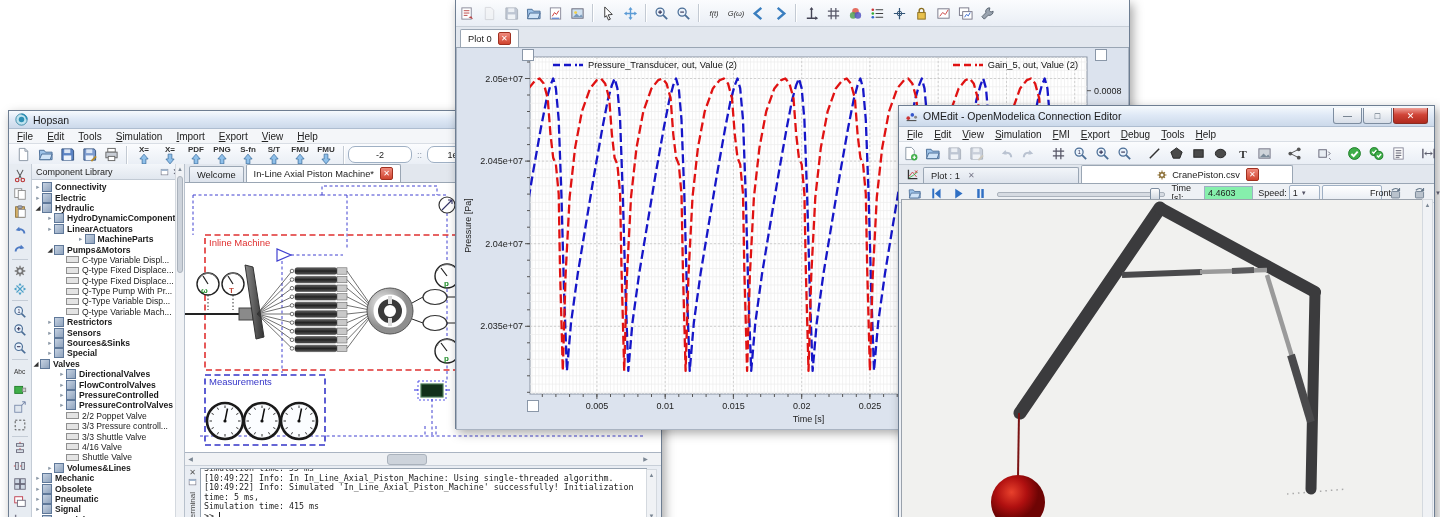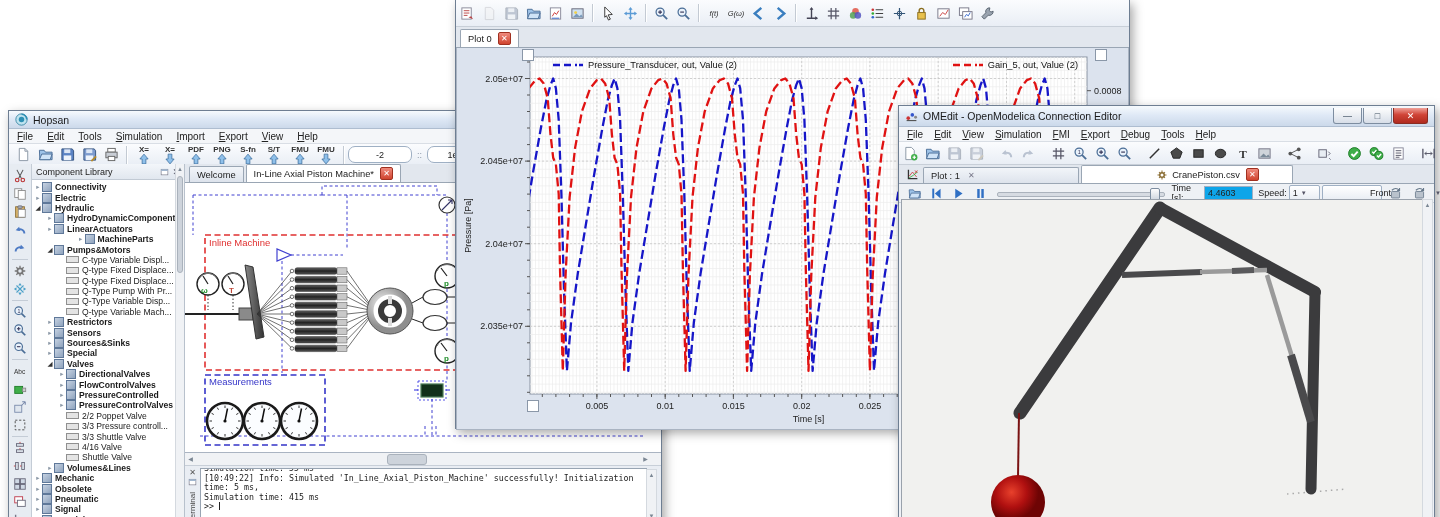--- a/index.html
+++ b/index.html
@@ -84,21 +84,21 @@
   #om-tabs{height:18px;display:flex;align-items:flex-end;padding-left:2px;background:#e2e7ee;border-bottom:1px solid #9aa6b4;}
   #om-play{height:18px;display:flex;align-items:center;background:#eef1f5;border-bottom:1px solid #c8cfd8;padding:0 4px;gap:2px;font-size:9px;color:#222;position:relative;}
   #om-play .tbtn{height:16px;}
   #om-play .tbtn svg{width:13px;height:13px;}
   #slider{position:relative;width:188px;height:10px;margin:0 4px;}
   #slider .groove{position:absolute;left:0;right:0;top:4px;height:3px;background:#d6dbe2;border:1px solid #aab2bc;border-radius:2px;}
   #slider .thumb{position:absolute;top:0;left:91%;width:8px;height:11px;background:linear-gradient(#fdfdfd,#cfd6df);border:1px solid #7d8da0;border-radius:2px;}
   .combo{height:14px;border:1px solid #9fb0c4;background:linear-gradient(#fff,#e8edf3);border-radius:2px;
          display:flex;align-items:center;padding:0 3px;gap:3px;font-size:9px;}
   .combo .car{font-size:6px;color:#556;}
-  .tfield{height:13px;border:1px solid #9fb0c4;background:#0ea5e9;padding:0 3px;font-size:9px;display:flex;align-items:center;width:46px;}
+  .tfield{height:13px;border:1px solid #9fb0c4;background:#86efac;padding:0 3px;font-size:9px;display:flex;align-items:center;width:46px;}
   #om-viewport{position:absolute;left:2px;top:93px;right:10px;bottom:0;background:#f1f1ef;border:1px solid #9aa2ac;overflow:hidden;}
   #om-vscroll{position:absolute;right:1px;top:93px;bottom:0;width:9px;background:#f0f2f5;border:1px solid #d4d9df;}
   .gearsvg{width:12px;height:12px;}
 </style>
 </head>
 <body>
 
 <div id="desktop">
 
   <section class="win" id="hopsan">
@@ -431,21 +431,21 @@
             <div class="trow cat" style="padding-left: 14px;">
               <span class="arr">▸</span>
               <span class="cube"></span>
               <span class="lab">Sources&amp;Sinks</span>
             </div>
             <div class="trow cat" style="padding-left: 14px;">
               <span class="arr">▸</span>
               <span class="cube"></span>
               <span class="lab">Special</span>
             </div>
-            <div class="trow cat" style="padding-left: 14px;">
+            <div class="trow cat" style="padding-left: 0;">
               <span class="arr exp">◢</span>
               <span class="cube"></span>
               <span class="lab">Valves</span>
             </div>
             <div class="trow cat" style="padding-left: 26px;">
               <span class="arr">▸</span>
               <span class="cube"></span>
               <span class="lab">DirectionalValves</span>
             </div>
             <div class="trow cat" style="padding-left: 26px;">
@@ -754,20 +754,21 @@
           <div id="term-strip">
             <span class="mini">✕</span>
             <svg style="width:9px;height:9px;" viewBox="0 0 16 16">
                 <rect x="2" y="4" width="12" height="10" fill="#fff" stroke="#667"></rect>
                 <rect x="2" y="4" width="12" height="3" fill="#9db3cc"></rect>
               </svg>
             <span id="term-label">Terminal</span>
           </div>
           <div id="term-box">
               <div class="clip">Simulation time: 55 ms</div>
+              <div>[10:49:22] Info: In In_Line_Axial_Piston_Machine:  Using single-threaded algorithm.</div>
               <div>[10:49:22] Info: Simulated 'In_Line_Axial_Piston_Machine' successfully! Initialization time: 5 ms,</div>
               <div>Simulation time: 415 ms</div>
               <div>&gt;&gt; <span style="display: inline-block; width: 1px; height: 8px; background: rgb(34, 34, 34); vertical-align: -1px;"></span></div>
             </div>
           <div id="term-scroll">
             <div class="sb-arrow" style="top:0;">▲</div>
             <div class="sb-arrow" style="bottom:0;">▼</div>
           </div>
         </div>
 

